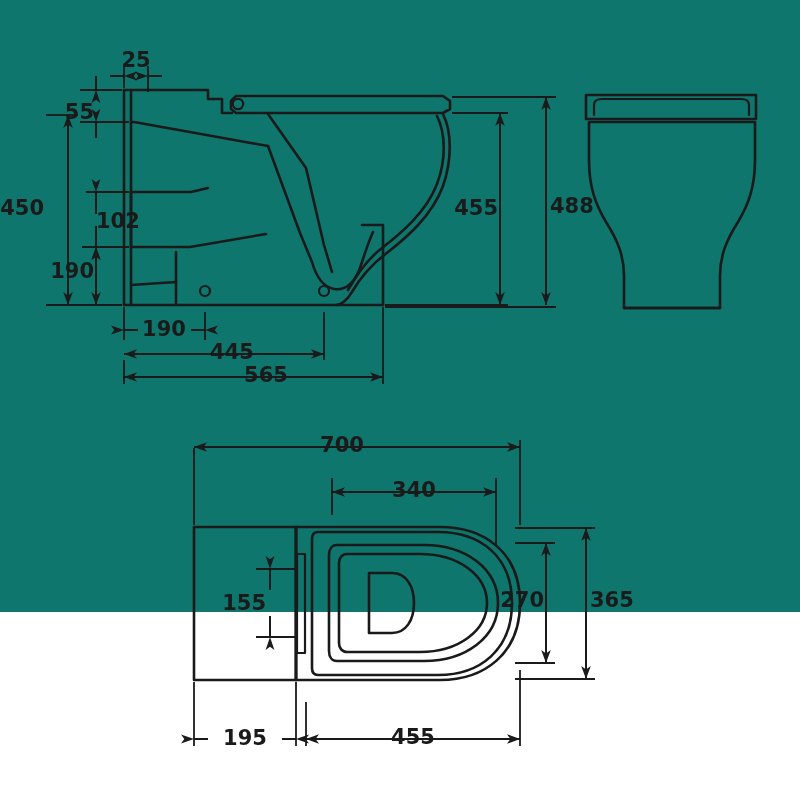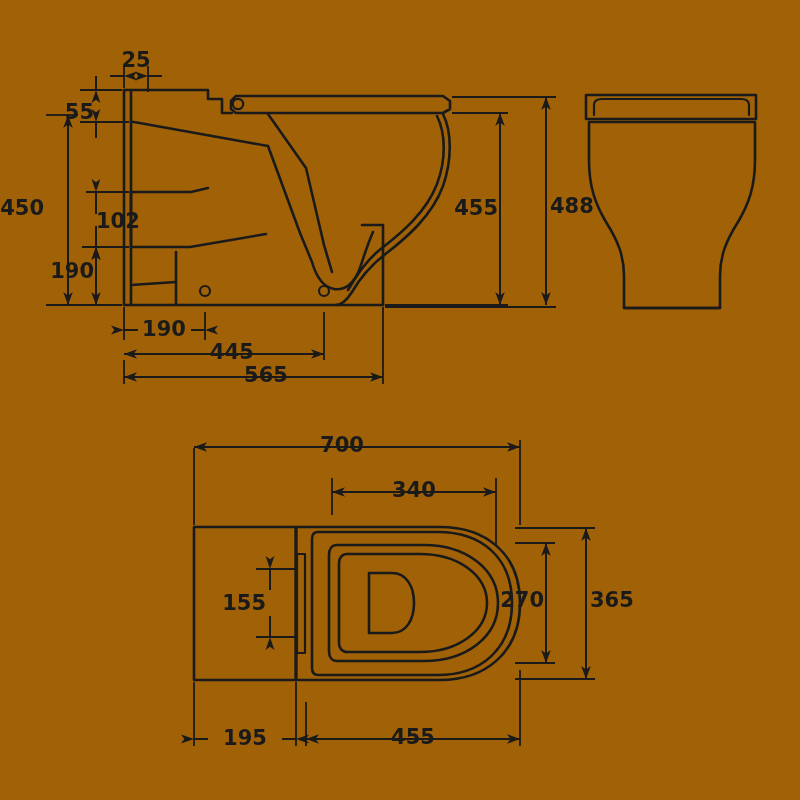--- a/index.html
+++ b/index.html
@@ -10,22 +10,22 @@
   }
   body {
     width: 800px;
     height: 800px;
     font-family: "Liberation Sans", sans-serif;
     overflow: hidden;
   }
   #drawing-root {
     position: relative;
     width: 800px;
-    height: 800px;
-    background: #a16207;
+    height: 612px;
+    background: #0f766e;
   }
   svg#tech-drawing {
     display: block;
     width: 800px;
     height: 800px;
   }
   .outline {
     fill: none;
     stroke: #1a1a1a;
     stroke-width: 2.6;

